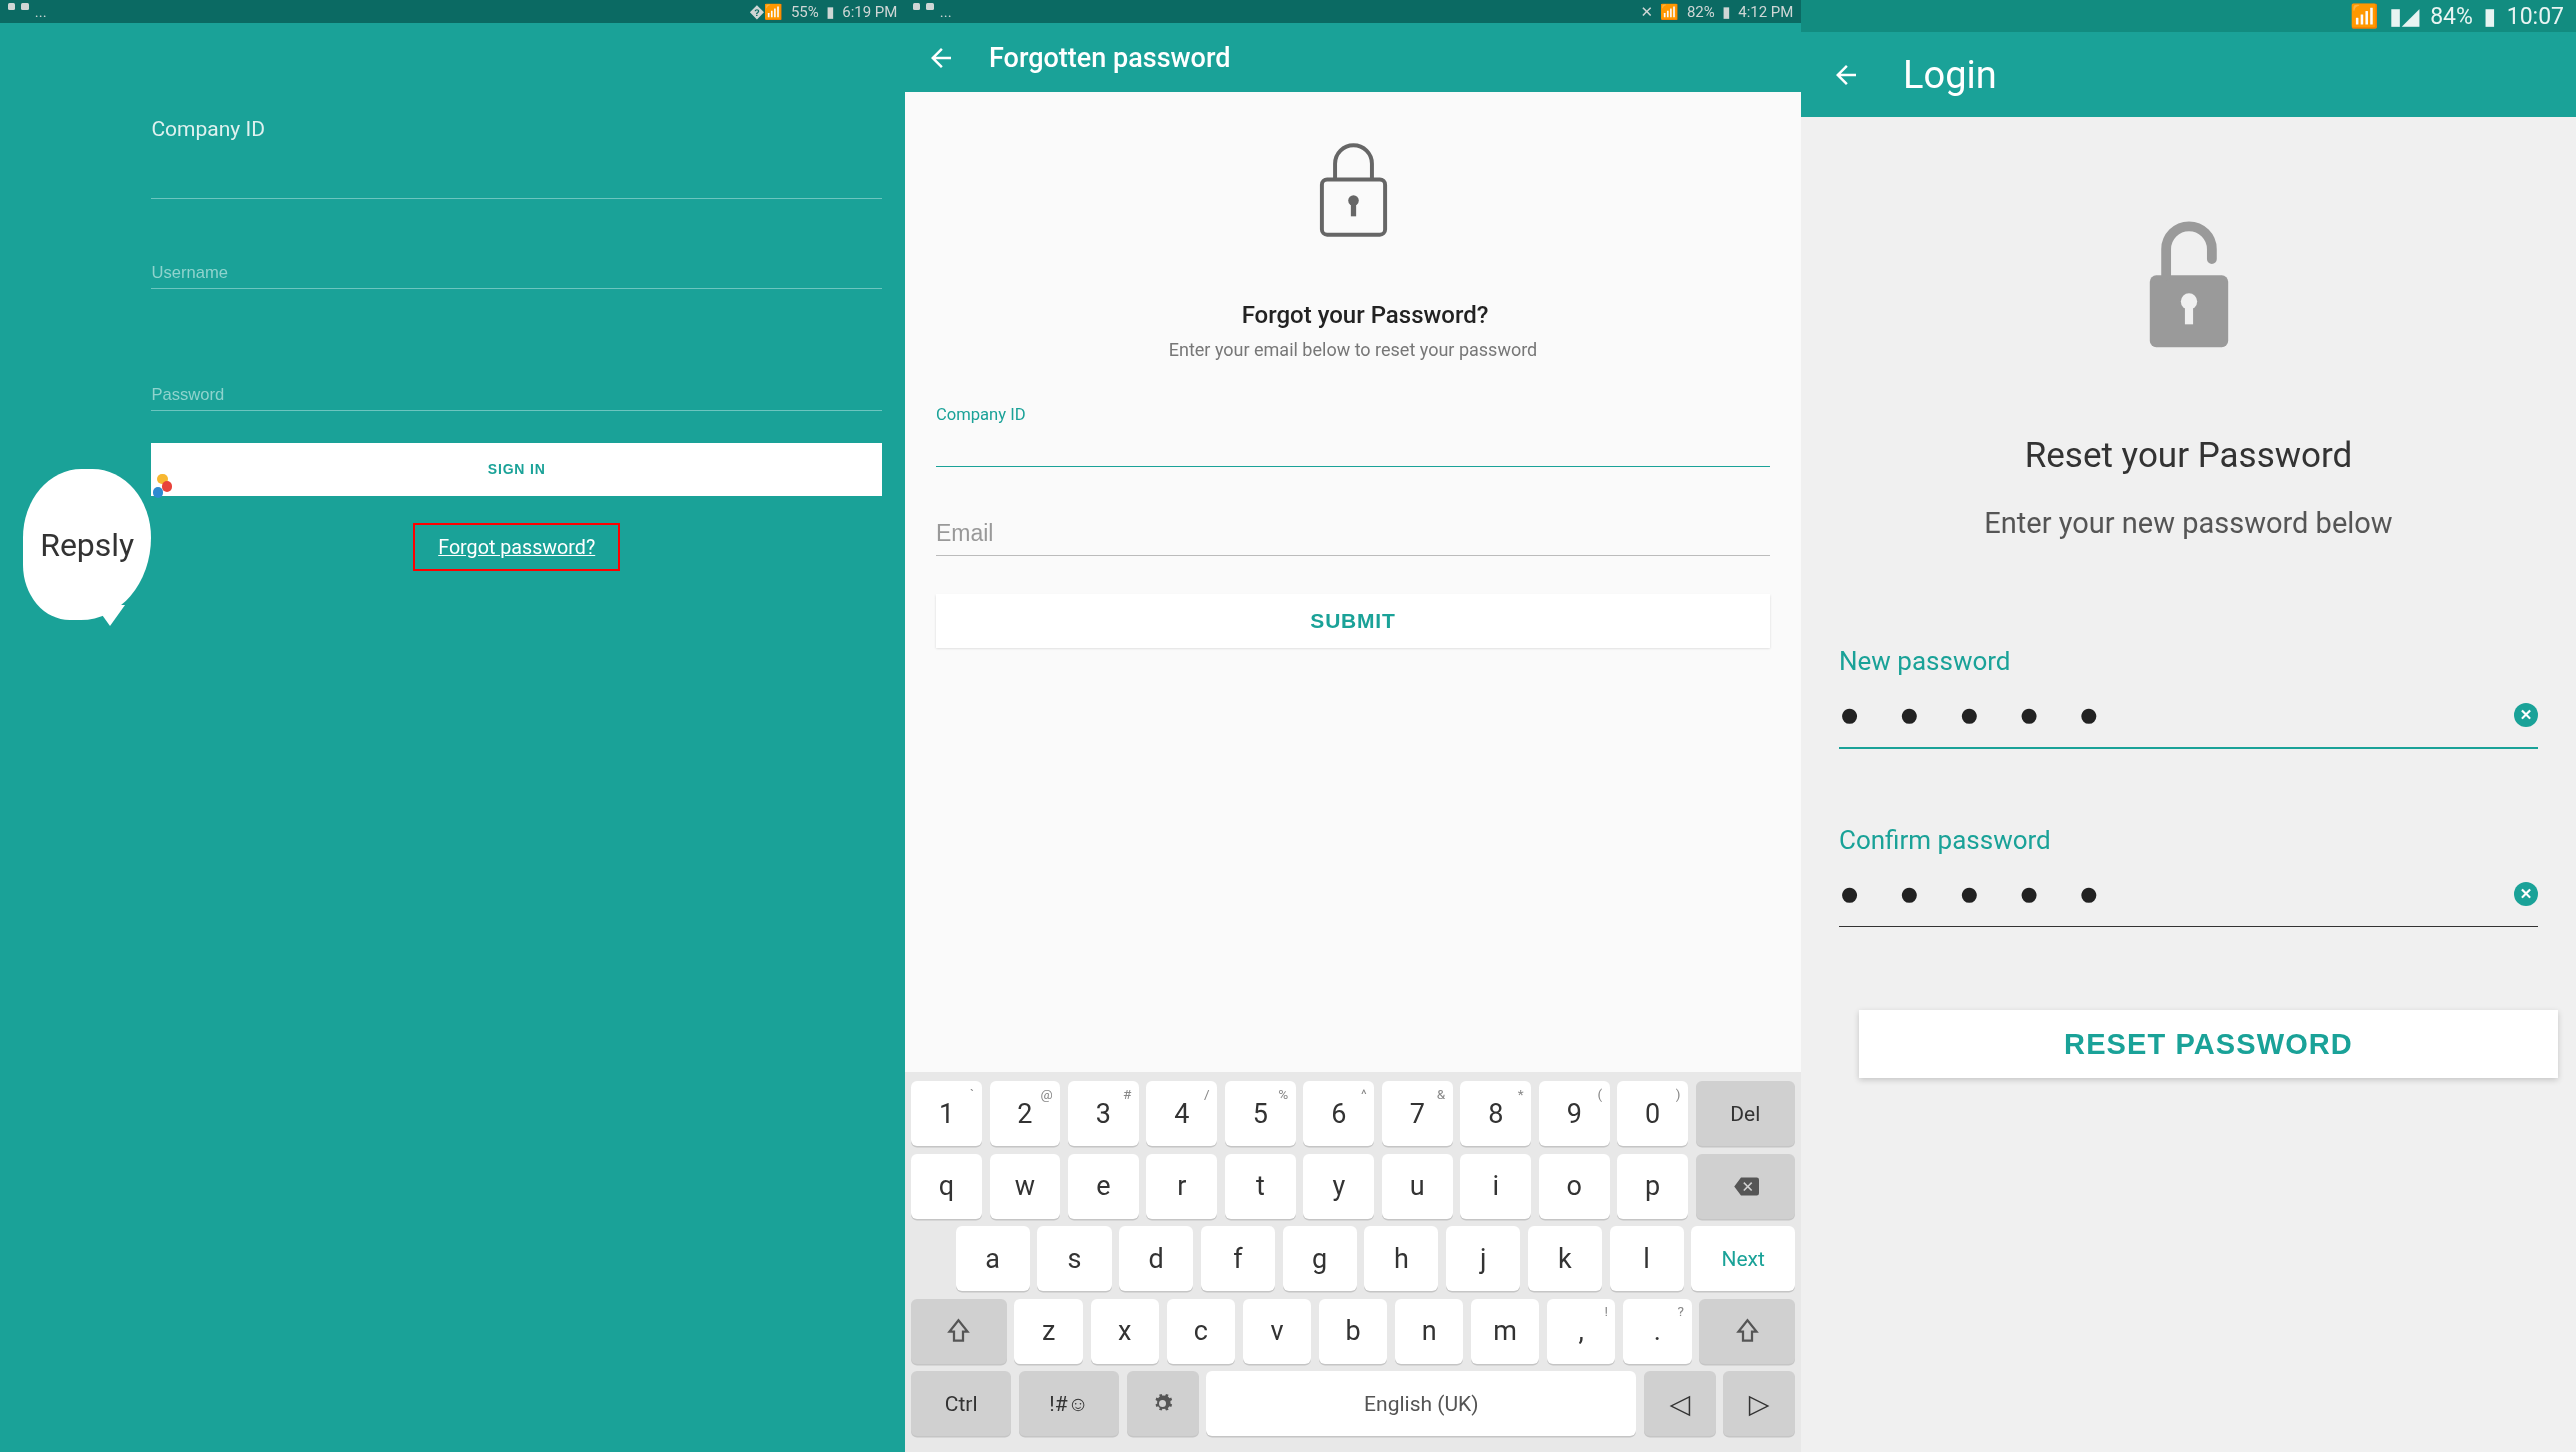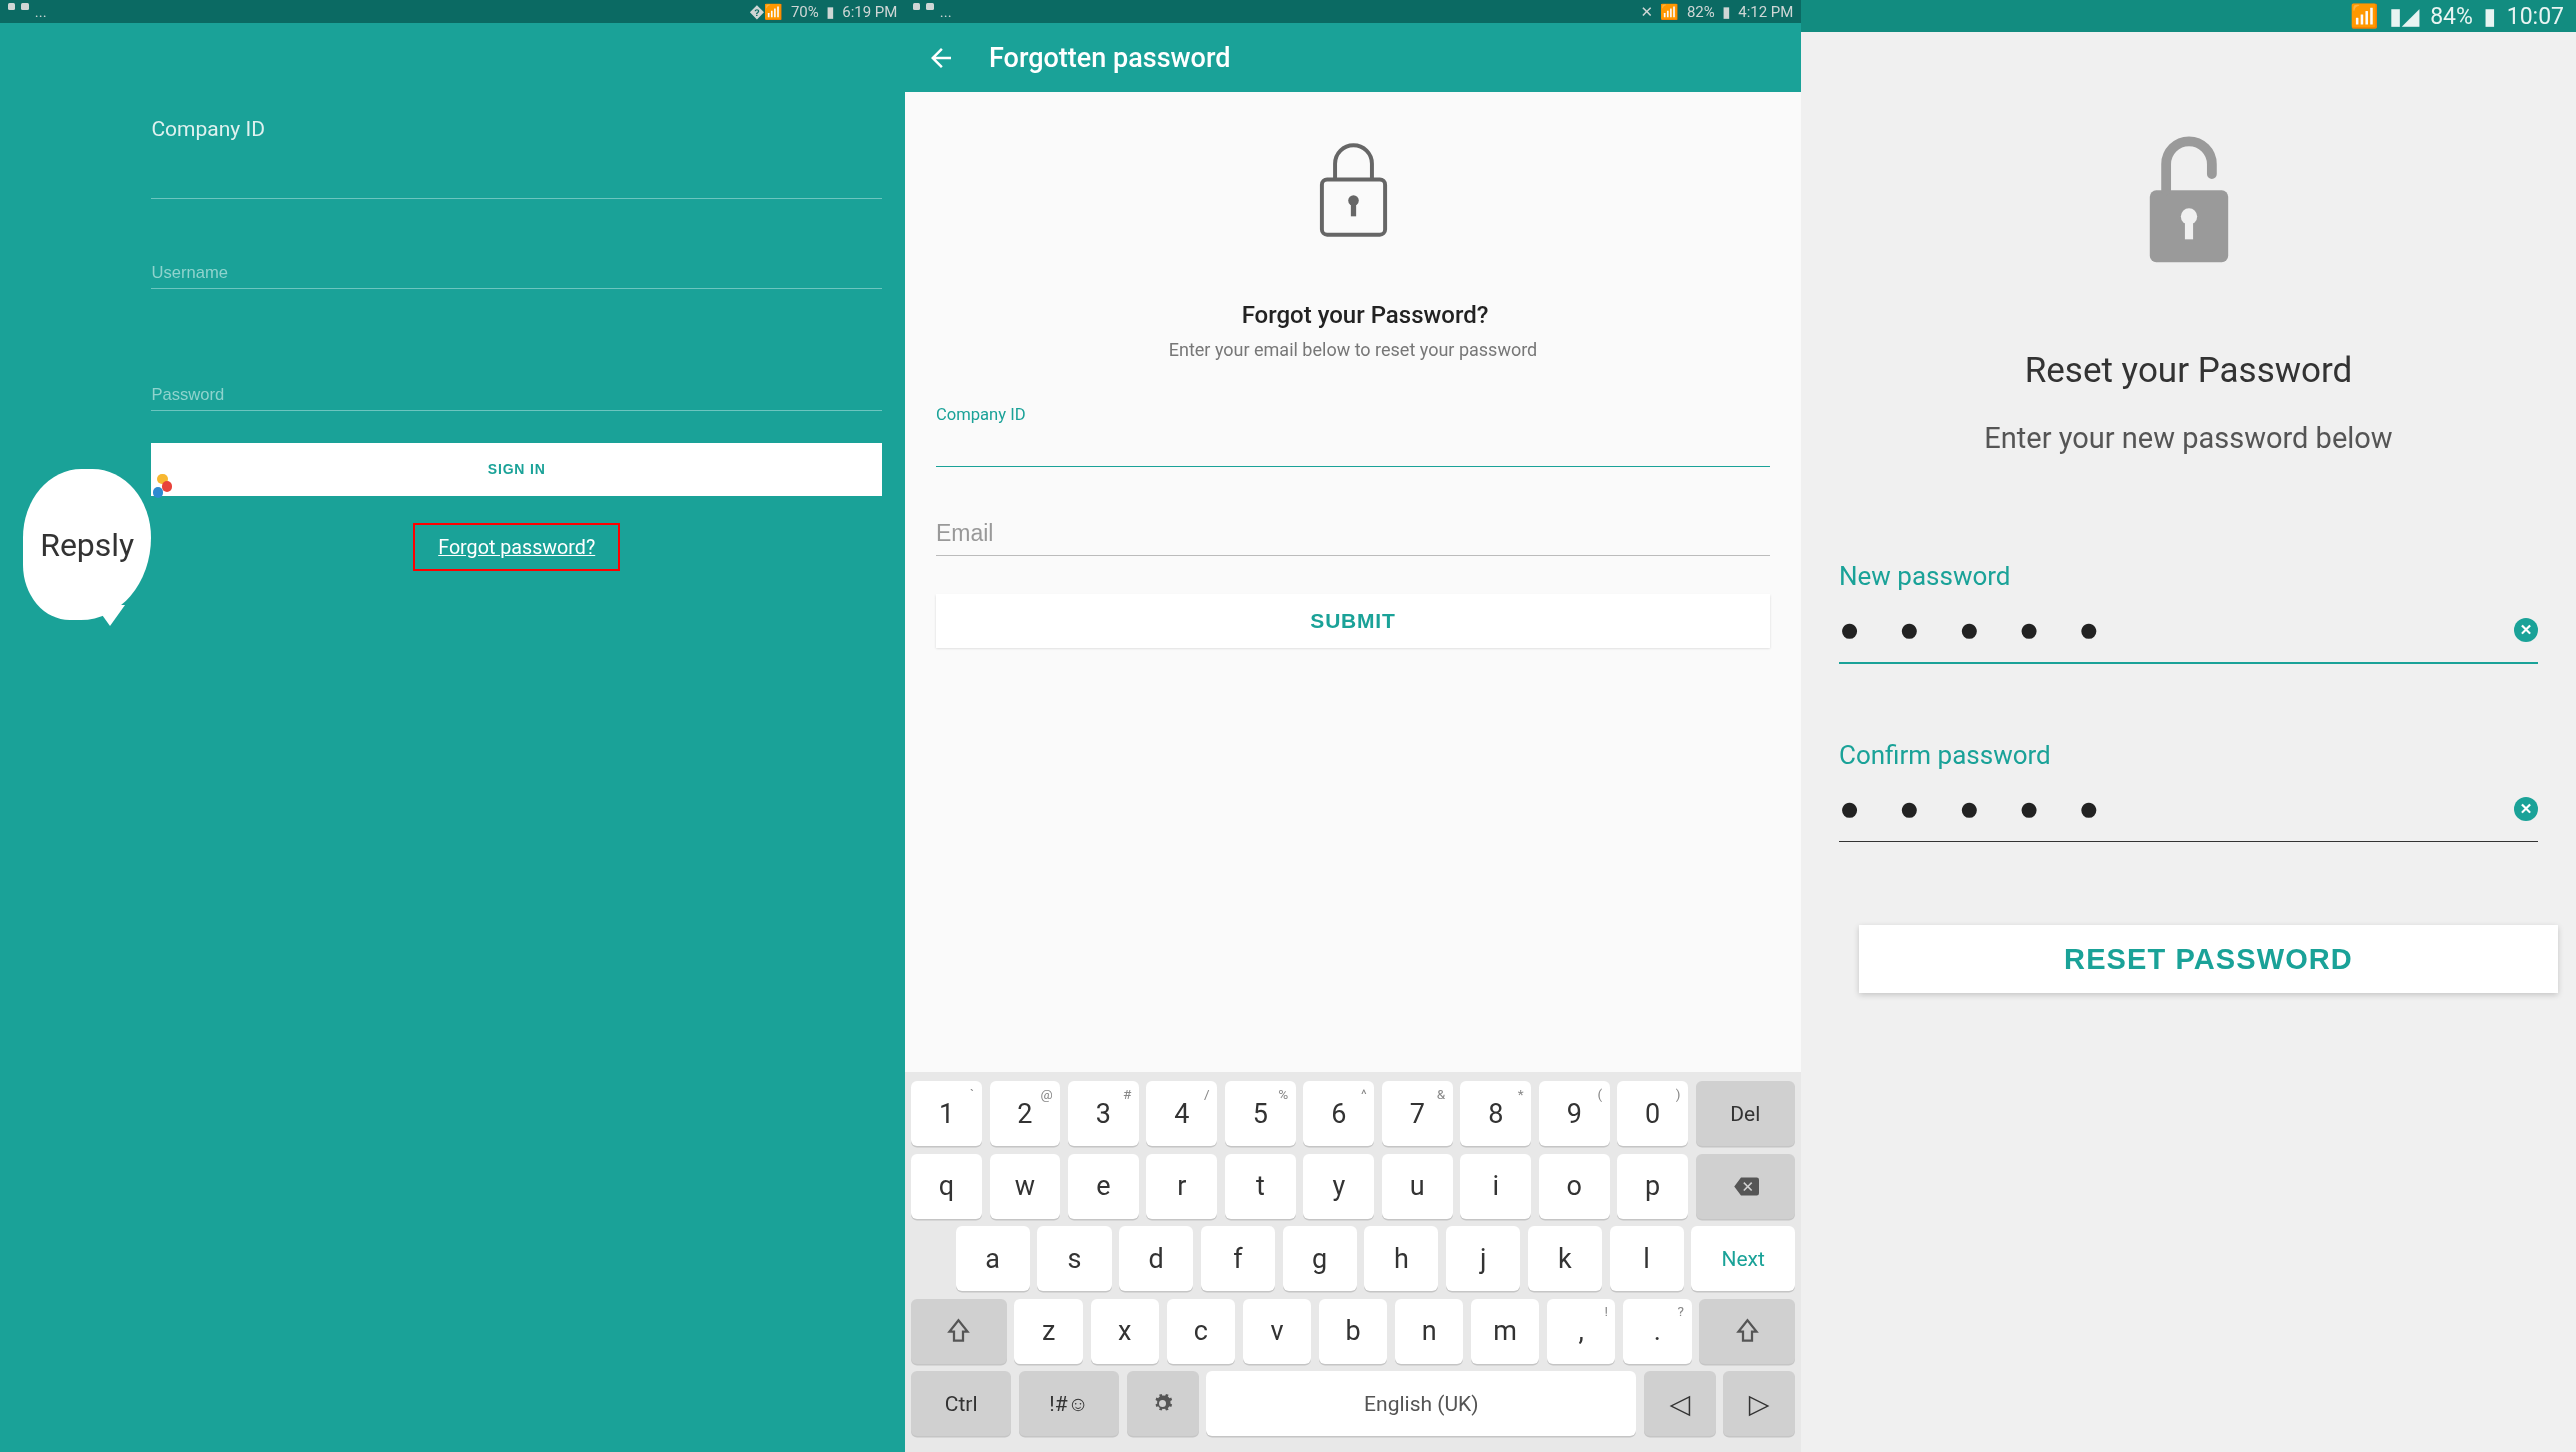--- a/index.html
+++ b/index.html
@@ -81,21 +81,21 @@
 
 <div class="panel panel-1">
   <div class="status-bar">
     <div class="left-icons">
       <span class="status-dot"></span>
       <span class="status-dot"></span>
       <span>...</span>
     </div>
     <div class="right-icons">
       <span>�📶</span>
-      <span>70%</span>
+      <span>55%</span>
       <span>▮</span>
       <span>6:19 PM</span>
     </div>
   </div>
   <div class="login-content">
     <div class="logo-bubble">
       <div class="logo-text">Repsly</div>
       <div class="logo-dots">
         <div class="d1"></div>
           <div class="d2"></div>
@@ -241,20 +241,28 @@
 </div>
 
 <div class="panel panel-3">
   <div class="p3-status">
     <span>📶</span>
     <span>▮◢</span>
     <span>84%</span>
     <span>▮</span>
     <span>10:07</span>
   </div>
+  <div class="p3-appbar">
+    <div class="back-arrow">
+      <svg viewBox="0 0 24 24">
+          <path d="M20 11H7.8l5.6-5.6L12 4l-8 8 8 8 1.4-1.4L7.8 13H20z"></path>
+        </svg>
+    </div>
+    <div class="p3-appbar-title">Login</div>
+  </div>
   <div class="p3-body">
     <svg class="p3-lock-svg" width="98" height="151" viewBox="0 0 60 90">
       <rect x="6" y="40" width="48" height="44" rx="4" fill="#9a9a9a"></rect>
       <path d="M16 40 V24 a14 14 0 0 1 28 0 V30" fill="none" stroke="#9a9a9a" stroke-width="6" stroke-linecap="round"></path>
       <circle cx="30" cy="56" r="5" fill="#f0f0f0"></circle>
       <rect x="27.5" y="58" width="5" height="12" fill="#f0f0f0"></rect>
     </svg>
     <div class="p3-heading">Reset your Password</div>
     <div class="p3-sub">Enter your new password below</div>
 

